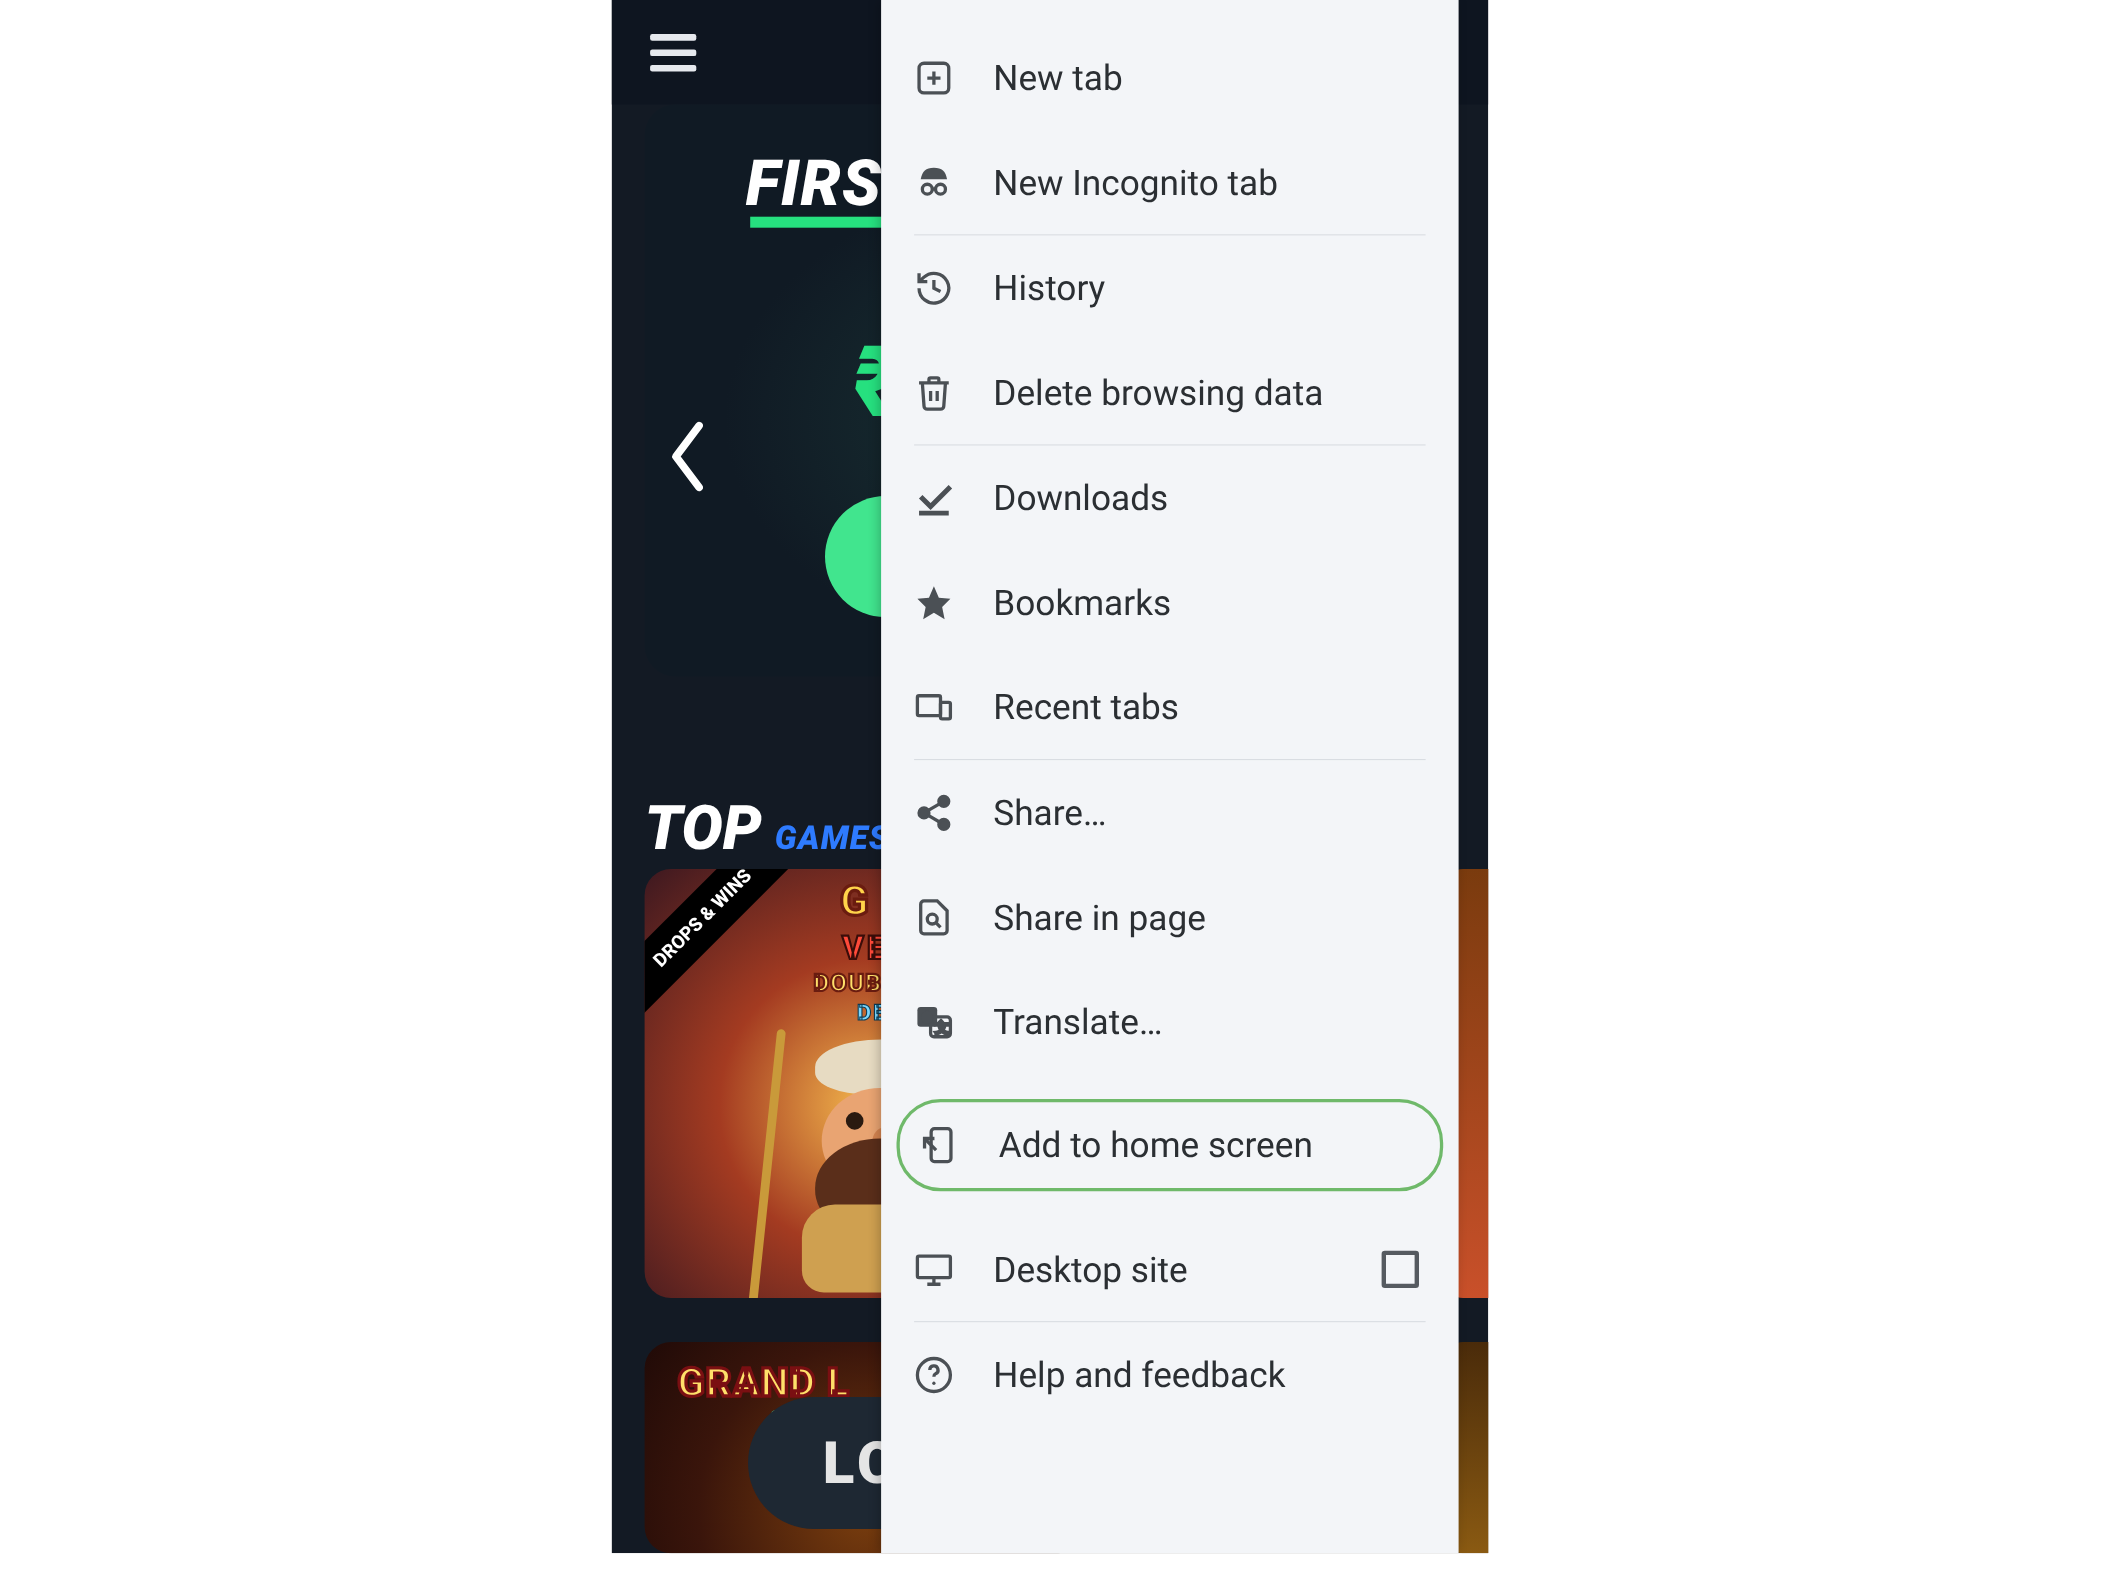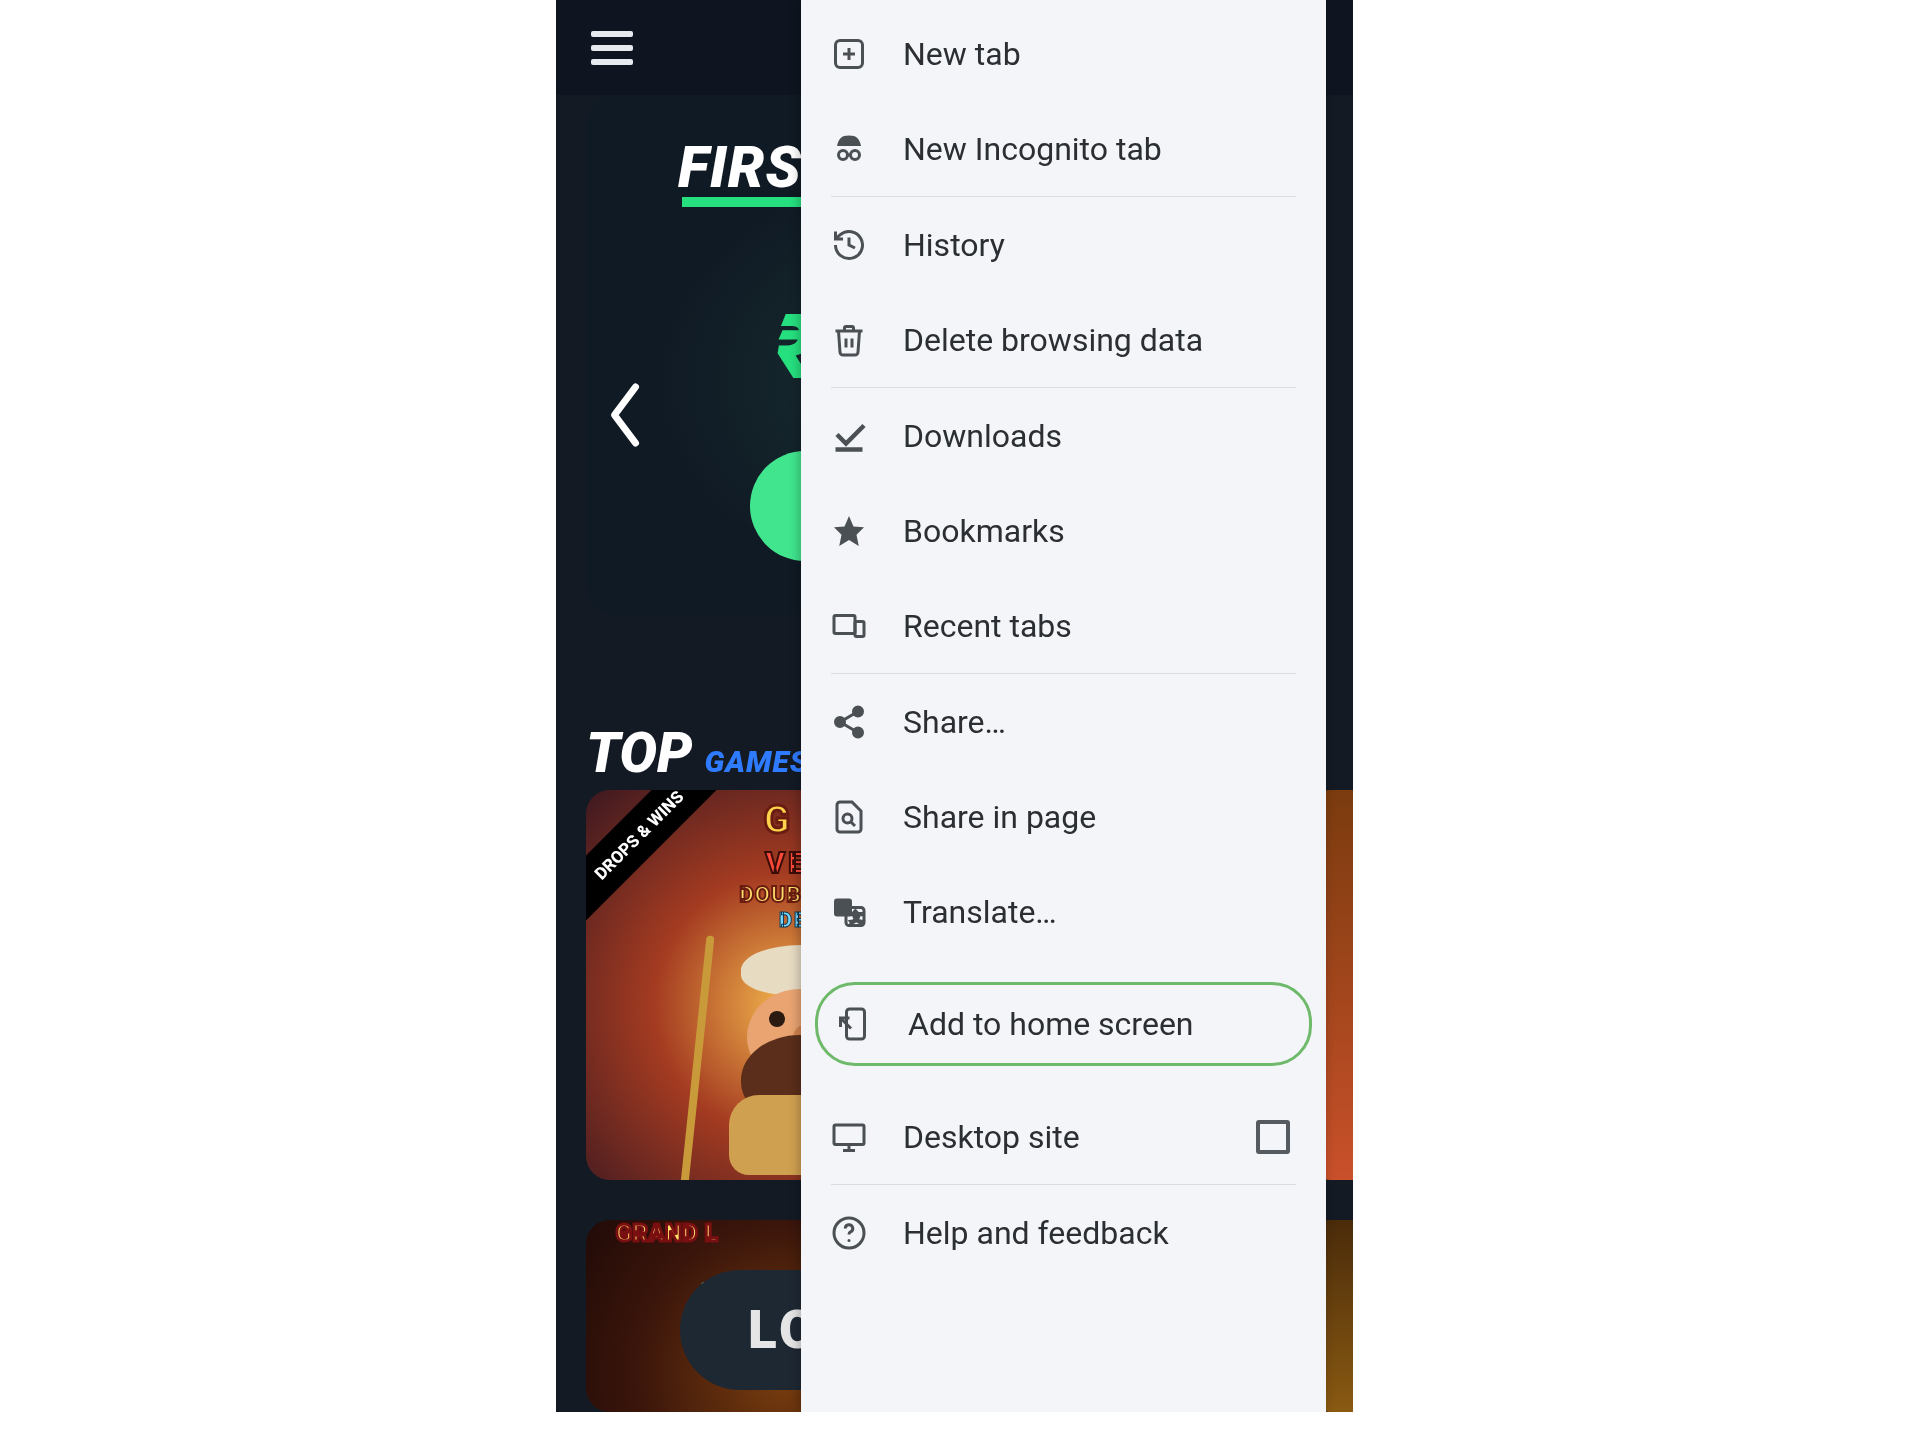--- a/index.html
+++ b/index.html
@@ -197,22 +197,22 @@
 
   .game2{
     position:absolute;
     left:30px; top:1220px;
     width:400px; height:192px;
     border-radius:24px;
     overflow:hidden;
     background: radial-gradient(circle at 50% 80%, #7a3e0e 0%, #3a150b 60%, #200a07 100%);
   }
   .g2-title{
-    position:absolute; left:30px; top:0;
-    font-weight:900; font-size:23px;
+    position:absolute; left:30px; top:16px;
+    font-weight:900; font-size:36px;
     color:#ffe06a;
     -webkit-text-stroke:3px #7a0f12;
     letter-spacing:1px;
   }
   .g2-sub{
     position:absolute; left:115px; top:62px;
     font-weight:900; font-size:22px;
     color:#1d2a20;
     background:#6fe59a;
     padding:1px 6px;
@@ -249,21 +249,21 @@
   }
 
   
   .menu{
     position:absolute;
     left:245px; top:0;
     width:525px; height:1412px;
     background:#f3f5f8;
     border-radius:0;
     box-shadow:-2px 0 10px rgba(0,0,0,.25);
-    padding-top:6px;
+    padding-top:23px;
   }
   .menu-item{
     display:flex;
     align-items:center;
     height:95px;
     padding-left:30px;
     gap:36px;
     font-size:32px;
     color:#2b2f33;
     cursor:pointer;

